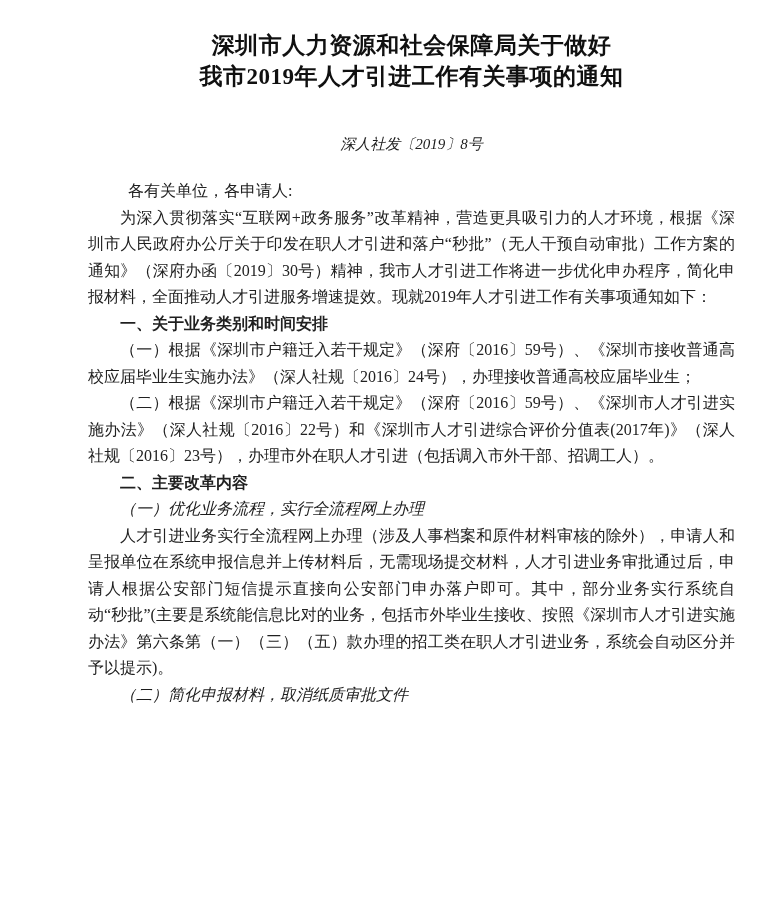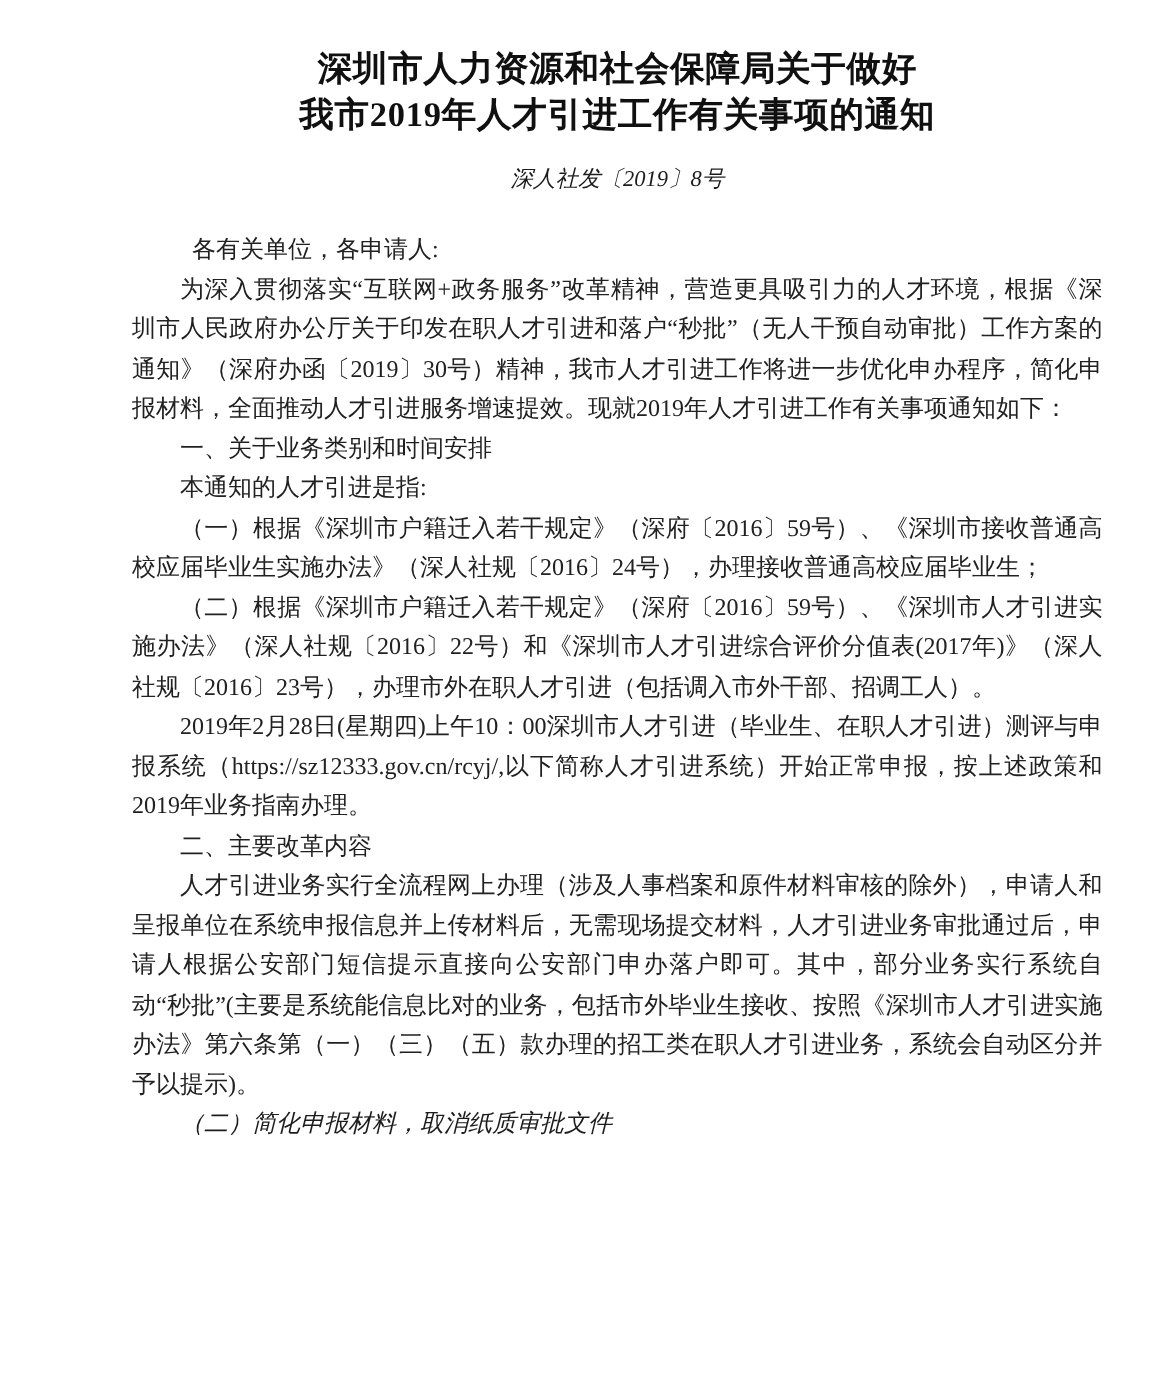--- a/index.html
+++ b/index.html
@@ -21,38 +21,38 @@
     text-align: center;
     font-size: 23px;
     line-height: 31px;
     font-weight: bold;
     color: #101010;
     letter-spacing: 0.5px;
     font-family: "Liberation Serif", "DejaVu Serif", serif;
   }
   .doc-number {
     text-align: center;
-    margin-top: 18px;
+    margin-top: 42px;
     font-size: 15px;
     line-height: 20px;
     font-style: italic;
     color: #1c1c1c;
   }
   .content {
     margin-top: 24px;
     font-size: 16px;
     line-height: 26.5px;
     text-align: justify;
     color: #212121;
   }
   .block { text-indent: 2em; }
   .block.salutation { text-indent: 0; margin-left: 40px; }
   .block.heading {
     font-family: "Liberation Sans", "DejaVu Sans", sans-serif;
-    font-weight: normal;
+    font-weight: bold;
     color: #1f1f1f;
     text-align: left;
   }
   .block.subheading {
     font-style: italic;
     color: #1c1c1c;
     text-align: left;
   }
 </style>
 </head>
@@ -61,21 +61,20 @@
 <div class="page">
   <h1 class="title">
     <span>深圳市人力资源和社会保障局关于做好</span><br>
     <span>我市2019年人才引进工作有关事项的通知</span>
   </h1>
   <div class="doc-number">深人社发〔2019〕8号</div>
   <div class="content" id="content">
       <div class="block salutation">各有关单位，各申请人:</div>
       <div class="block para">为深入贯彻落实“互联网+政务服务”改革精神，营造更具吸引力的人才环境，根据《深圳市人民政府办公厅关于印发在职人才引进和落户“秒批”（无人干预自动审批）工作方案的通知》（深府办函〔2019〕30号）精神，我市人才引进工作将进一步优化申办程序，简化申报材料，全面推动人才引进服务增速提效。现就2019年人才引进工作有关事项通知如下：</div>
       <div class="block heading">一、关于业务类别和时间安排</div>
-      <div class="block para">本通知的人才引进是指:</div>
       <div class="block para">（一）根据《深圳市户籍迁入若干规定》（深府〔2016〕59号）、《深圳市接收普通高校应届毕业生实施办法》（深人社规〔2016〕24号），办理接收普通高校应届毕业生；</div>
       <div class="block para">（二）根据《深圳市户籍迁入若干规定》（深府〔2016〕59号）、《深圳市人才引进实施办法》（深人社规〔2016〕22号）和《深圳市人才引进综合评价分值表(2017年)》（深人社规〔2016〕23号），办理市外在职人才引进（包括调入市外干部、招调工人）。</div>
-      <div class="block para">2019年2月28日(星期四)上午10：00深圳市人才引进（毕业生、在职人才引进）测评与申报系统（https://sz12333.gov.cn/rcyj/,以下简称人才引进系统）开始正常申报，按上述政策和2019年业务指南办理。</div>
       <div class="block heading">二、主要改革内容</div>
+      <div class="block subheading">（一）优化业务流程，实行全流程网上办理</div>
       <div class="block para">人才引进业务实行全流程网上办理（涉及人事档案和原件材料审核的除外），申请人和呈报单位在系统申报信息并上传材料后，无需现场提交材料，人才引进业务审批通过后，申请人根据公安部门短信提示直接向公安部门申办落户即可。其中，部分业务实行系统自动“秒批”(主要是系统能信息比对的业务，包括市外毕业生接收、按照《深圳市人才引进实施办法》第六条第（一）（三）（五）款办理的招工类在职人才引进业务，系统会自动区分并予以提示)。</div>
       <div class="block subheading">（二）简化申报材料，取消纸质审批文件</div>
     </div>
 </div>
 
 </body></html>

